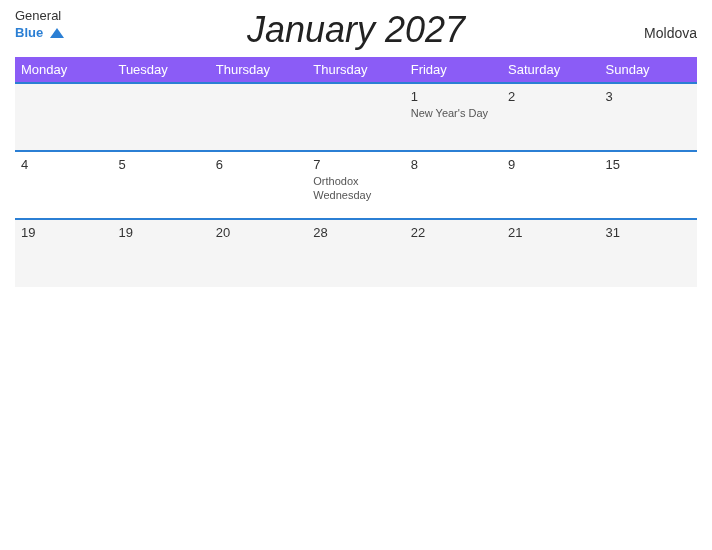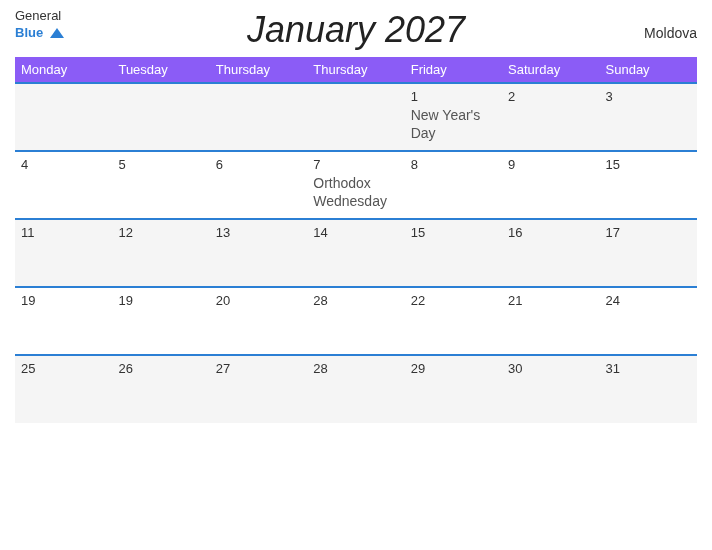--- a/index.html
+++ b/index.html
@@ -99,21 +99,21 @@
       background: #fff;
     }
     .day-number {
       display: block;
       font-size: 13px;
       color: #333;
       margin-bottom: 2px;
     }
     .holiday-name {
       display: block;
-      font-size: 14px;
+      font-size: 11px;
       color: #555;
       line-height: 1.3;
     }
     .empty-cell {
       background: inherit;
     }
   </style>
 </head>
 <body>
 
@@ -178,82 +178,36 @@
           </td>
           <td>
             <span class="day-number">9</span>
           </td>
           <td>
             <span class="day-number">15</span>
           </td>
         </tr>
         <tr>
           <td>
-            <span class="day-number">11</span>
-          </td>
-          <td>
-            <span class="day-number">12</span>
-          </td>
-          <td>
-            <span class="day-number">13</span>
-          </td>
-          <td>
-            <span class="day-number">14</span>
-          </td>
-          <td>
-            <span class="day-number">15</span>
-          </td>
-          <td>
-            <span class="day-number">16</span>
-          </td>
-          <td>
-            <span class="day-number">17</span>
-          </td>
-        </tr>
-        <tr>
-          <td>
             <span class="day-number">19</span>
           </td>
           <td>
             <span class="day-number">19</span>
           </td>
           <td>
             <span class="day-number">20</span>
           </td>
           <td>
             <span class="day-number">28</span>
           </td>
           <td>
             <span class="day-number">22</span>
           </td>
           <td>
             <span class="day-number">21</span>
-          </td>
-          <td>
-            <span class="day-number">24</span>
-          </td>
-        </tr>
-        <tr>
-          <td>
-            <span class="day-number">25</span>
-          </td>
-          <td>
-            <span class="day-number">26</span>
-          </td>
-          <td>
-            <span class="day-number">27</span>
-          </td>
-          <td>
-            <span class="day-number">28</span>
-          </td>
-          <td>
-            <span class="day-number">29</span>
-          </td>
-          <td>
-            <span class="day-number">30</span>
           </td>
           <td>
             <span class="day-number">31</span>
           </td>
         </tr>
       </tbody>
   </table>
 </div>
 
 </body></html>

